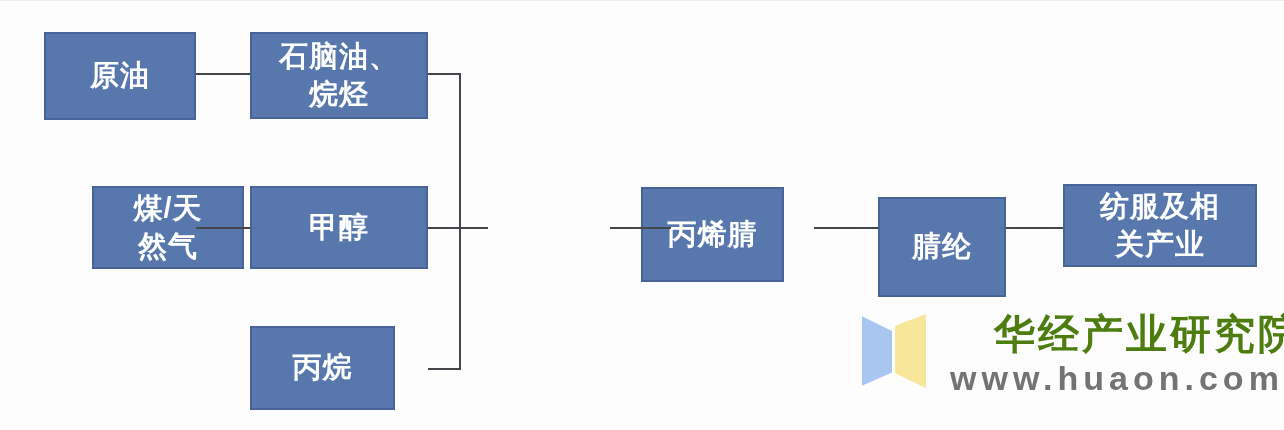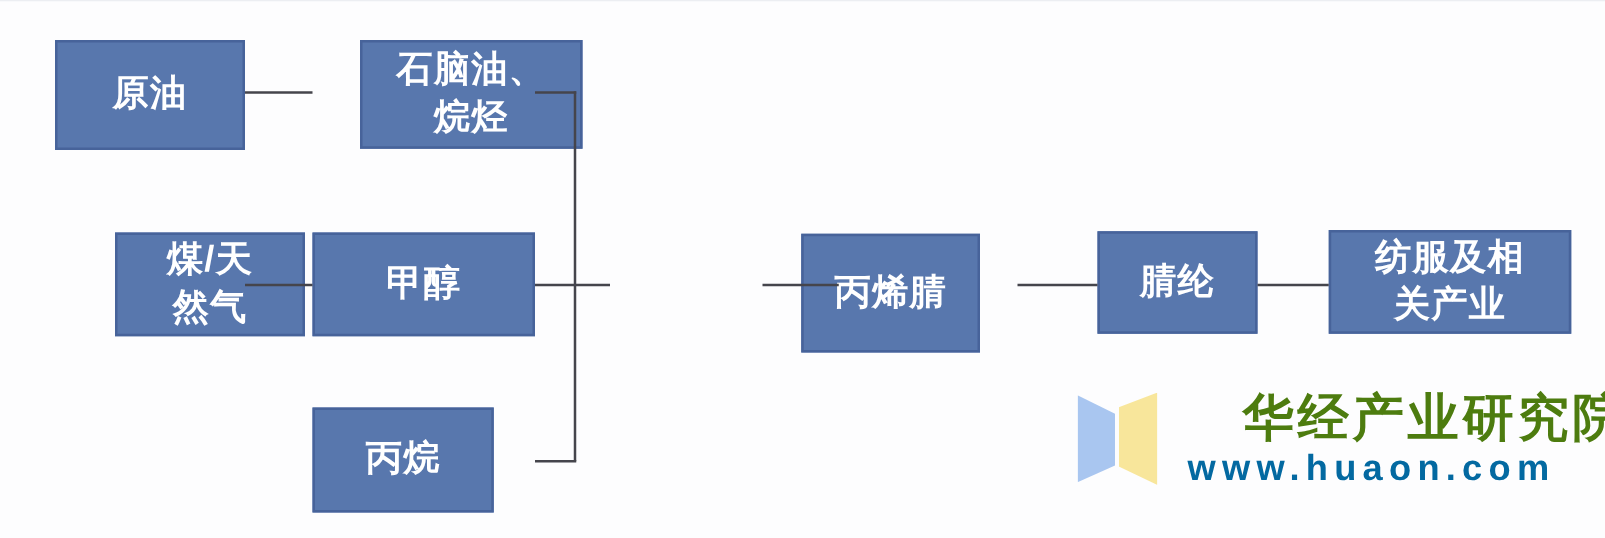--- a/index.html
+++ b/index.html
@@ -36,45 +36,45 @@
     position:absolute;left:33px;top:0;width:31px;height:74px;
     clip-path:polygon(0 16%,100% 0,100% 100%,0 80%);
   }
   .brand{
     position:absolute;left:84px;top:0;
     font-size:41px;font-weight:bold;color:#4d7c0f;
     letter-spacing:3px;white-space:nowrap;margin-left:48px;
   }
   .site{
     position:absolute;left:88px;top:52px;
-    font-size:29px;font-weight:bold;color:#0369a1;
+    font-size:34px;font-weight:bold;color:#737373;
     letter-spacing:5px;white-space:nowrap;
   }
 </style>
 </head>
 <body>
 
 <div class="canvas">
 
   <div class="node" style="left:44px;top:31px;width:152px;height:88px;">原油</div>
 
-  <div class="node" style="left:250px;top:31px;width:178px;height:87px;margin-left:38px;">石脑油、
+  <div class="node" style="left:250px;top:31px;width:178px;height:87px;">石脑油、
 烷烃</div>
 
   <div class="node" style="left:44px;top:185px;width:152px;height:83px;margin-left:48px;">煤/天
 然气</div>
 
   <div class="node" style="left:250px;top:185px;width:178px;height:83px;text-align:right;">甲醇</div>
 
   <div class="node" style="left:250px;top:325px;width:145px;height:84px;">丙烷</div>
 
 
   <div class="node" style="left:641px;top:186px;width:143px;height:95px;">丙烯腈</div>
 
-  <div class="node" style="left:878px;top:184px;width:128px;height:82px;">腈纶</div>
+  <div class="node" style="left:878px;top:196px;width:128px;height:100px;">腈纶</div>
 
   <div class="node" style="left:1063px;top:183px;width:194px;height:83px;">纺服及相
 关产业</div>
 
   <div class="line-h" style="left:196px;top:72px;width:54px;"></div>
   <div class="line-h" style="left:428px;top:72px;width:33px;"></div>
   <div class="line-v" style="left:459px;top:72px;height:296px;"></div>
   <div class="line-h" style="left:196px;top:226px;width:54px;"></div>
   <div class="line-h" style="left:428px;top:226px;width:60px;"></div>
   <div class="line-h" style="left:428px;top:367px;width:33px;"></div>

